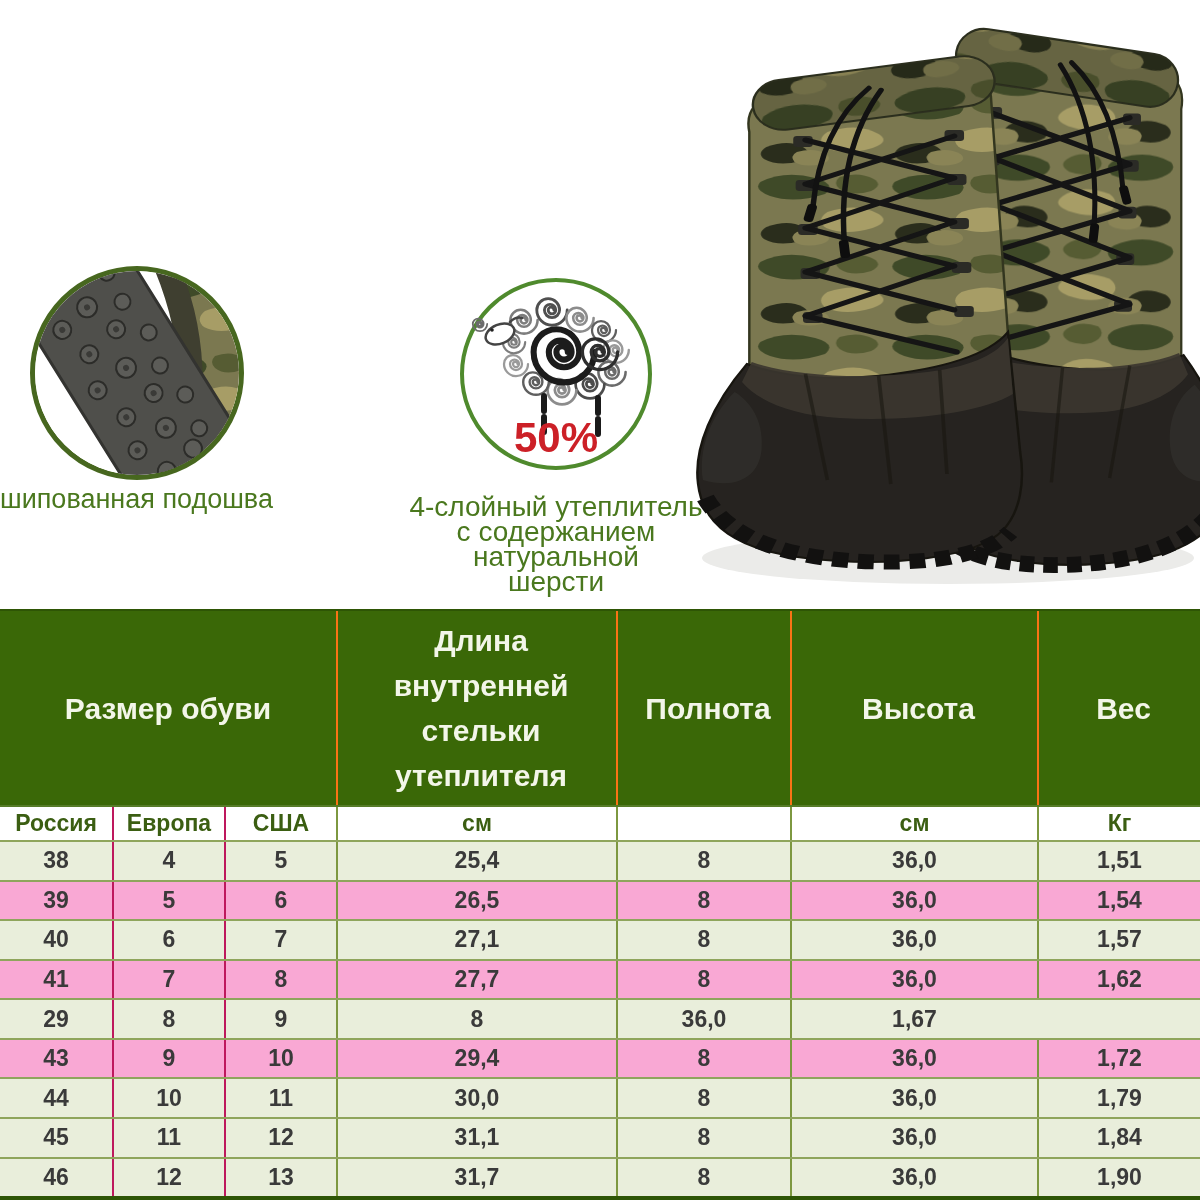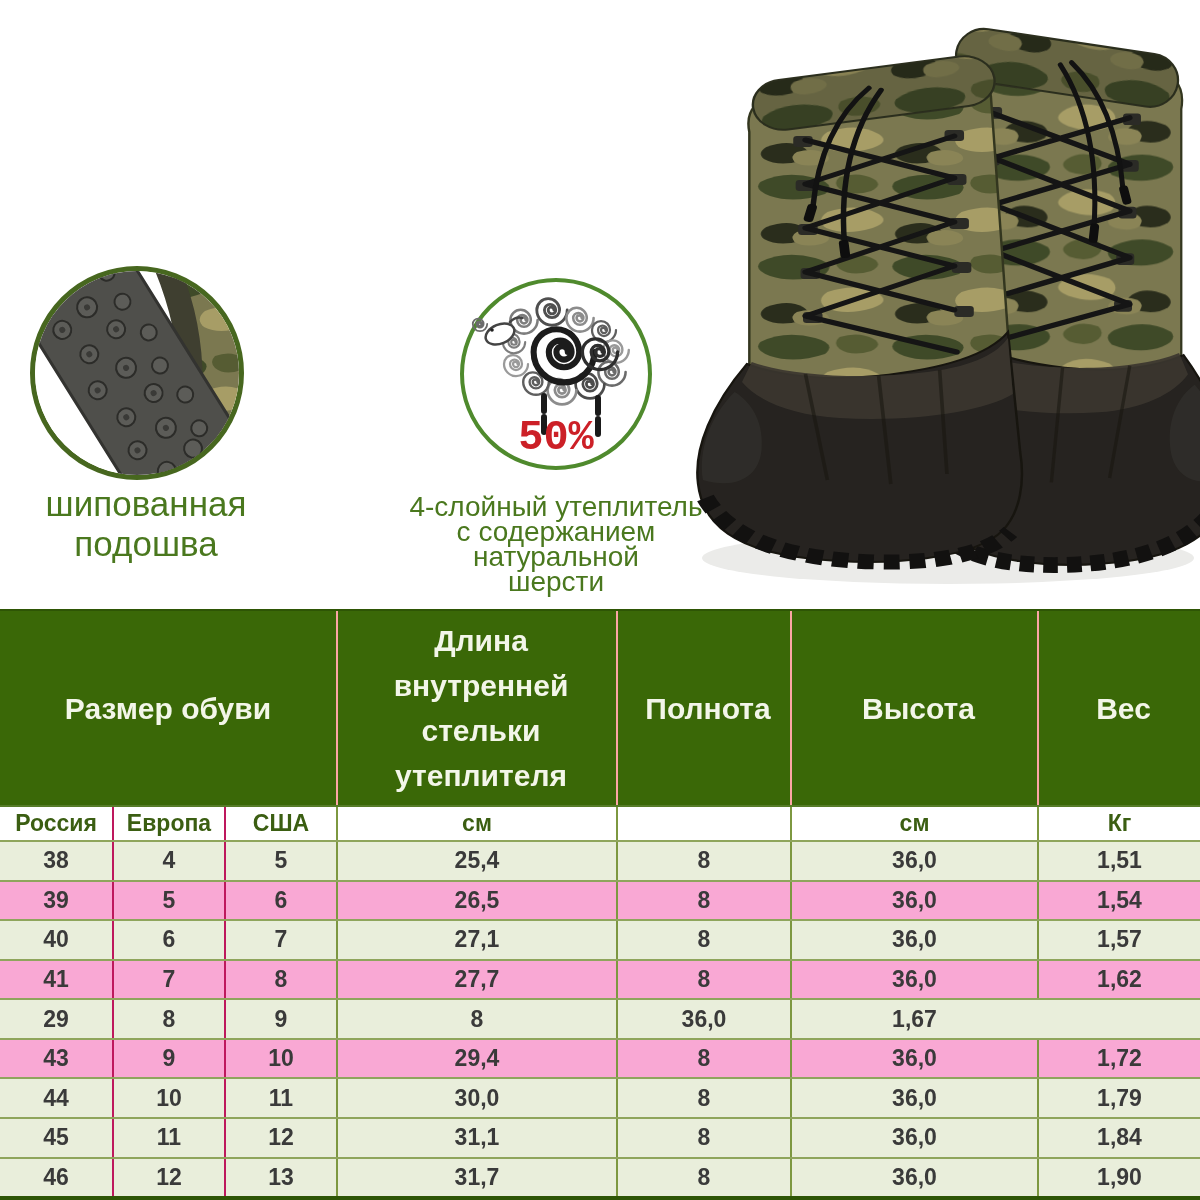--- a/index.html
+++ b/index.html
@@ -6,40 +6,40 @@
   *{box-sizing:border-box;}
   body{font-family:"Liberation Sans", sans-serif;}
   #stage{position:relative;width:1200px;height:1200px;background:#ffffff;overflow:hidden;}
 
   
   .top-section{position:absolute;left:0;top:0;width:1200px;height:609px;background:#fff;}
 
   .sole-circle{position:absolute;left:30px;top:266px;width:214px;height:214px;border:5px solid #47671f;
     border-radius:50%;overflow:hidden;background:#fff;}
   .sole-circle svg{position:absolute;left:0;top:0;}
-  .sole-caption{position:absolute;left:0;top:484px;width:292px;text-align:center;
-    font-size:35px;color:#4a781e;}
+  .sole-caption{position:absolute;left:0;top:484px;width:292px;
+    font-size:27px;color:#4a781e;}
 
   .sheep-circle{position:absolute;left:460px;top:278px;width:192px;height:192px;border:4px solid #4f8a2d;
-    border-radius:50%;background:#fff;font-family:Liberation Mono, monospace;}
+    border-radius:50%;background:#fff;}
   .sheep-circle svg{position:absolute;left:0;top:0;}
   .badge-50{position:absolute;left:0;bottom:4px;width:100%;text-align:center;
     font-size:42px;font-weight:700;color:#cc2027;}
   .insulation-caption{position:absolute;left:406px;top:494px;width:300px;text-align:center;
     font-size:28px;line-height:25px;color:#4a781e;}
 
   .boots-photo{position:absolute;left:678px;top:0;width:522px;height:600px;}
 
   
   .size-table{position:absolute;left:0;top:609px;width:1200px;height:591px;display:flex;flex-direction:column;
     border-top:2px solid #2e5505;border-bottom:4px solid #2e5505;background:#fff;}
   .thead{display:grid;grid-template-columns:336px 280px 174px 247px 163px;height:194px;background:#3a6807;}
   .th{display:flex;align-items:center;justify-content:center;text-align:center;
     color:#f3f6e9;font-size:30px;font-weight:700;line-height:1.5;padding:0 18px;}
-  .th + .th{border-left:2px solid #fca5a5;padding-left:26px;}
+  .th + .th{border-left:2px solid #f97316;padding-left:26px;}
   .subhead{display:grid;grid-template-columns:112px 112px 112px 280px 174px 247px 163px;height:35px;
     background:#ffffff;border-top:2px solid #567c28;}
   .sh{display:flex;align-items:center;justify-content:center;
     color:#3b5e12;font-size:23px;font-weight:700;}
   .tbody{flex:1;display:flex;flex-direction:column;}
   .trow{flex:1;display:grid;grid-template-columns:112px 112px 112px 280px 174px 247px 163px;
     border-top:2px solid #8fa55c;background:#f9a8d4;}
   .trow.shaded{background:#e9eedb;}
   .td{display:flex;align-items:center;justify-content:center;
     color:#3a3a3a;font-size:23px;font-weight:700;}

